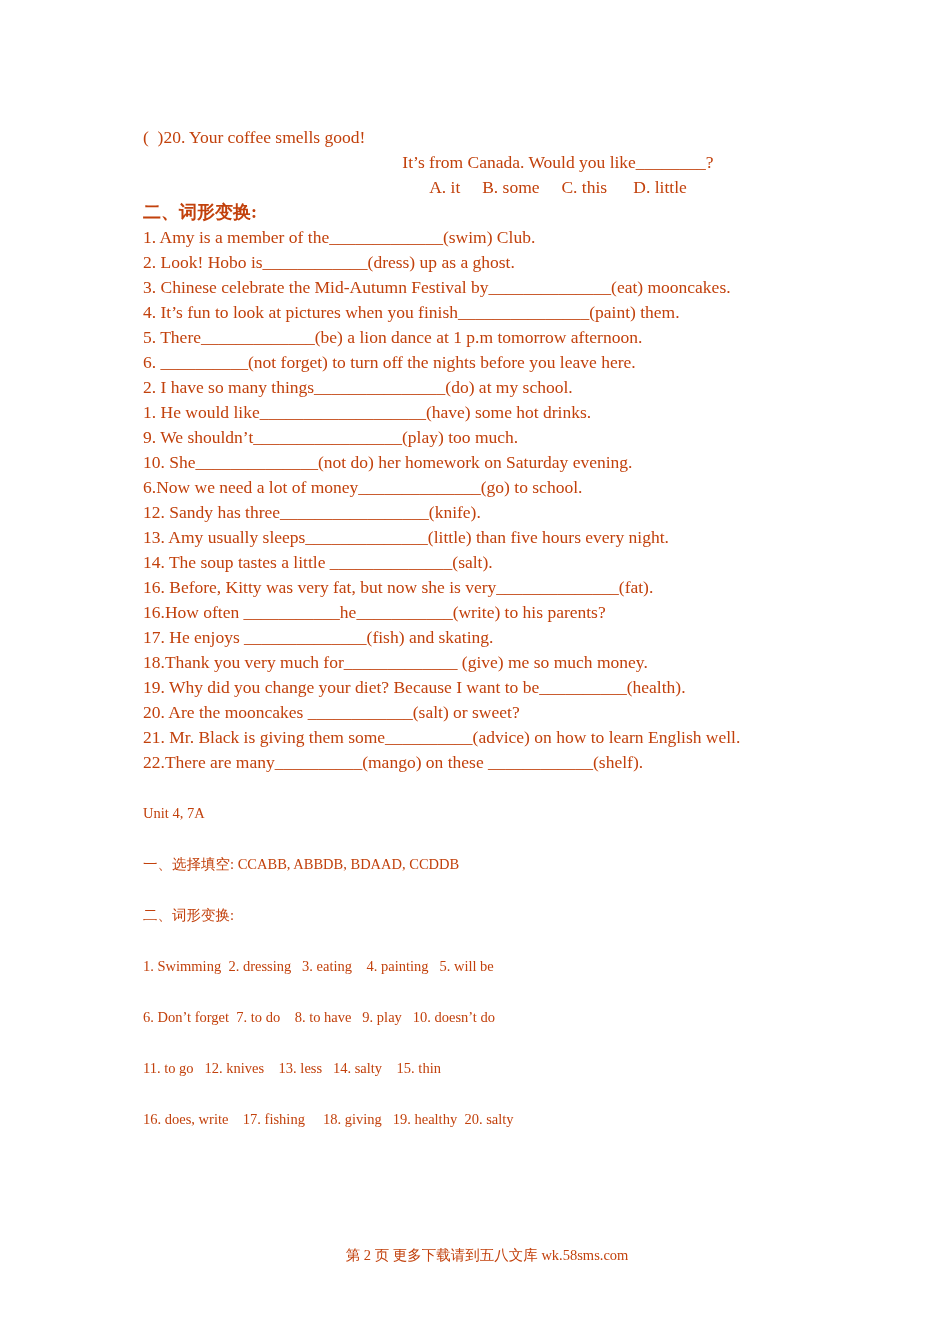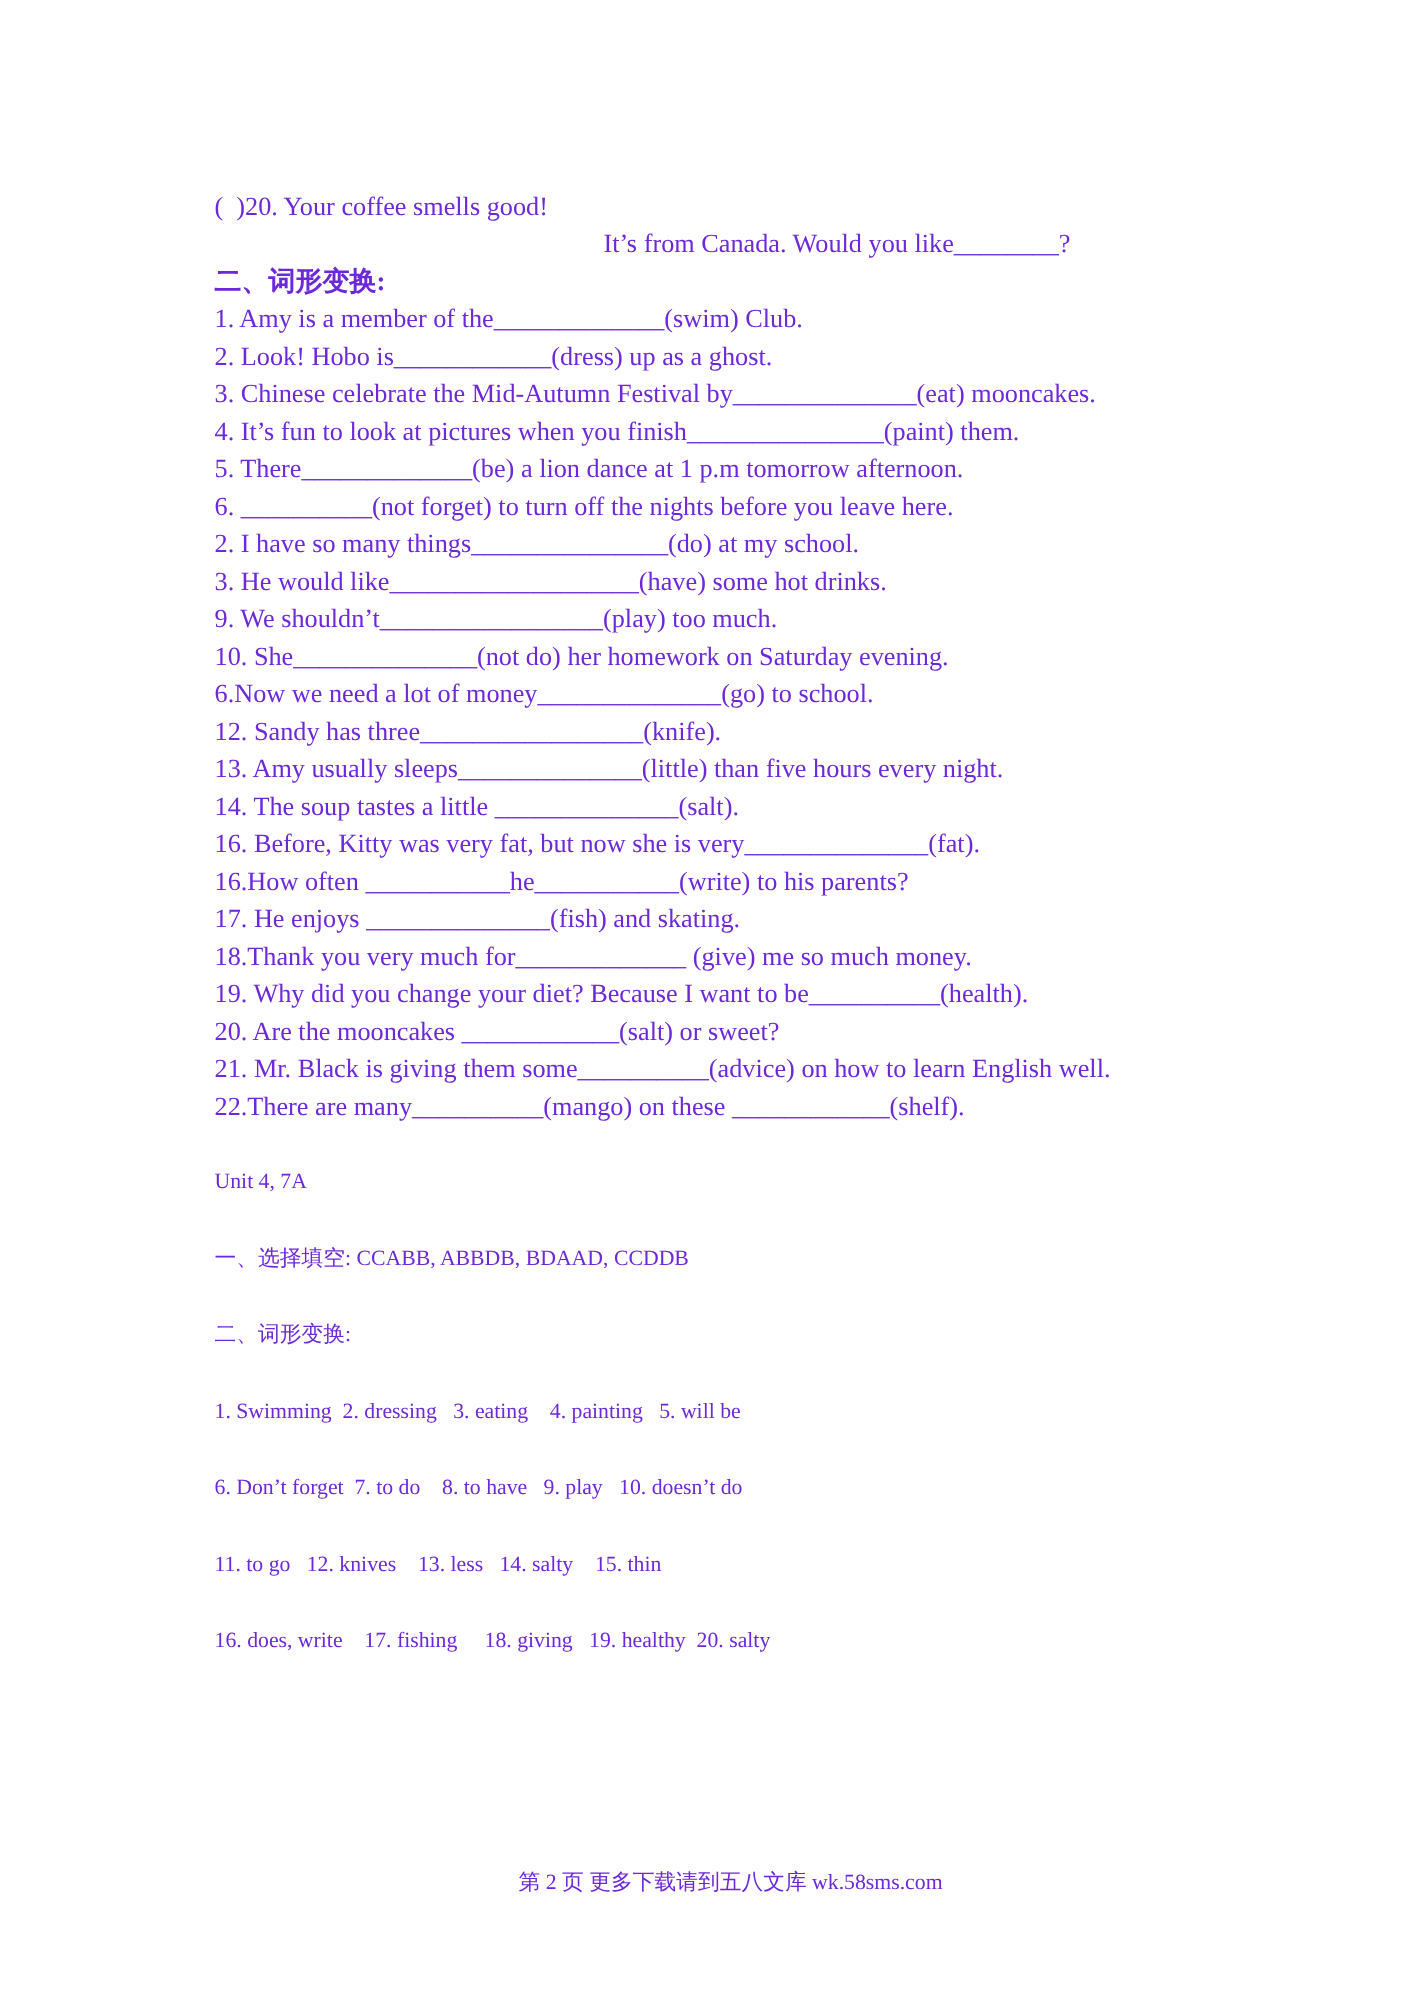--- a/index.html
+++ b/index.html
@@ -3,21 +3,21 @@
 <meta charset="utf-8">
 <style>
   * { margin: 0; padding: 0; box-sizing: border-box; }
   html, body { background: #ffffff; }
   .page {
     position: relative;
     width: 950px;
     height: 1344px;
     background: #ffffff;
     font-family: "Liberation Serif", serif;
-    color: #6d28d9;
+    color: #c2410c;
     overflow: hidden;
   }
   .content {
     position: absolute;
     left: 143px;
     top: 125px;
     width: 790px;
   }
   .line {
     font-size: 17.5px;
@@ -38,31 +38,32 @@
   }
 </style>
 </head>
 <body>
 
 <div class="page">
   <div class="content">
 
     <div class="line">(  )20. Your coffee smells good!</div>
     <div class="line indent">It’s from Canada. Would you like________?</div>
+    <div class="line indent">A. it     B. some     C. this      D. little</div>
 
     <div class="line heading-bold">二、词形变换:</div>
 
     <div class="line">1. Amy is a member of the_____________(swim) Club.</div>
     <div class="line">2. Look! Hobo is____________(dress) up as a ghost.</div>
     <div class="line">3. Chinese celebrate the Mid-Autumn Festival by______________(eat) mooncakes.</div>
     <div class="line">4. It’s fun to look at pictures when you finish_______________(paint) them.</div>
     <div class="line">5. There_____________(be) a lion dance at 1 p.m tomorrow afternoon.</div>
     <div class="line">6. __________(not forget) to turn off the nights before you leave here.</div>
     <div class="line">2. I have so many things_______________(do) at my school.</div>
-    <div class="line">3. He would like___________________(have) some hot drinks.</div>
+    <div class="line">1. He would like___________________(have) some hot drinks.</div>
     <div class="line">9. We shouldn’t_________________(play) too much.</div>
     <div class="line">10. She______________(not do) her homework on Saturday evening.</div>
     <div class="line">6.Now we need a lot of money______________(go) to school.</div>
     <div class="line">12. Sandy has three_________________(knife).</div>
     <div class="line">13. Amy usually sleeps______________(little) than five hours every night.</div>
     <div class="line">14. The soup tastes a little ______________(salt).</div>
     <div class="line">16. Before, Kitty was very fat, but now she is very______________(fat).</div>
     <div class="line">16.How often ___________he___________(write) to his parents?</div>
     <div class="line">17. He enjoys ______________(fish) and skating.</div>
     <div class="line">18.Thank you very much for_____________ (give) me so much money.</div>

